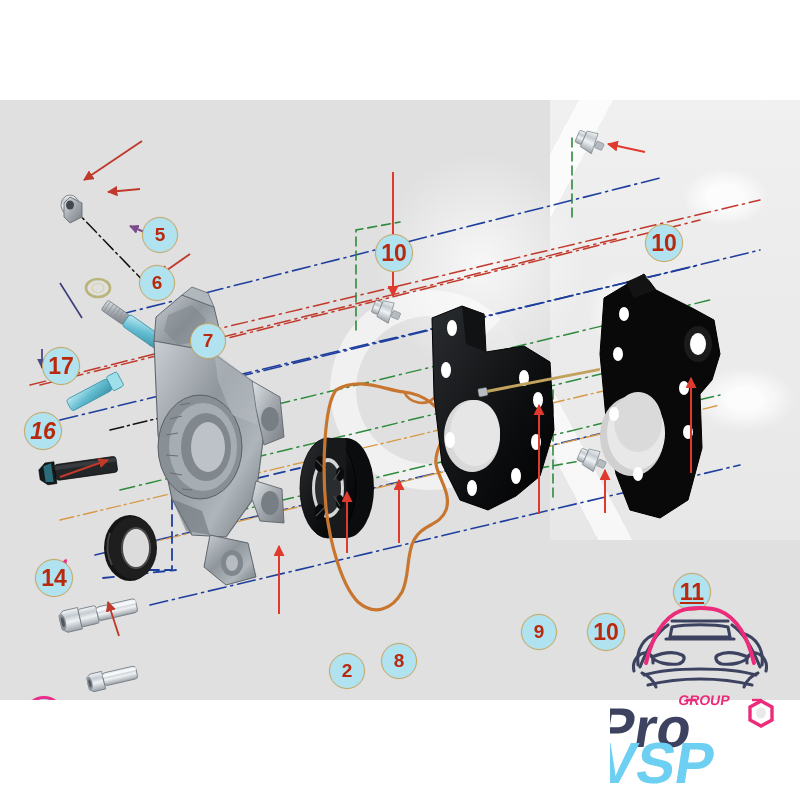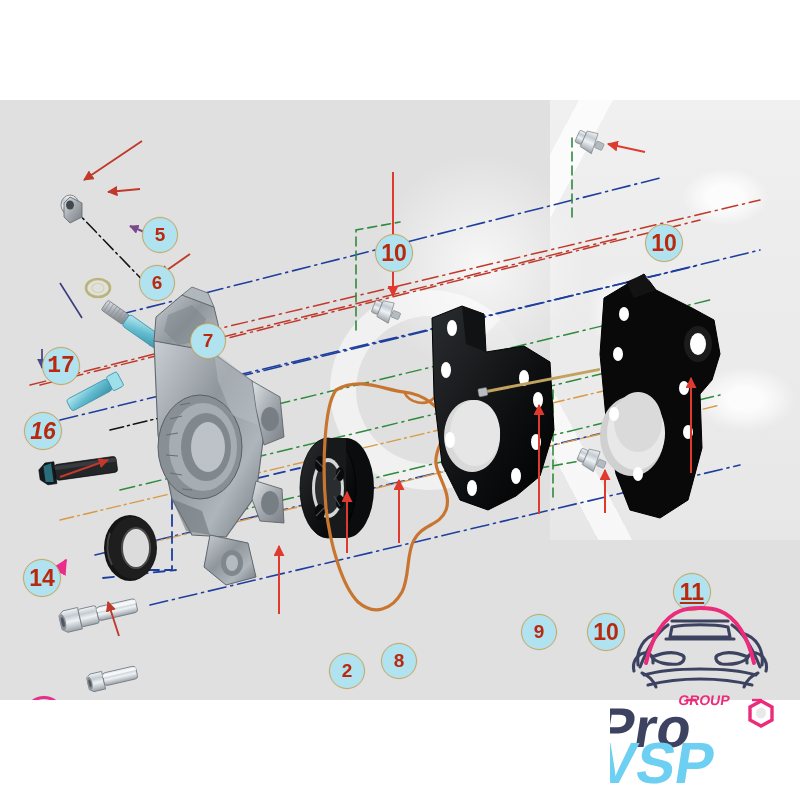--- a/index.html
+++ b/index.html
@@ -416,23 +416,23 @@
 
     <div class="bandwrap">
       <div id="band"></div>
       <div id="bandtext">pro-piece-vsp.com</div>
     </div>
 
     <div id="badges">
         <div class="badge" style="left: 142px; top: 117px;">5</div>
         <div class="badge" style="left: 139px; top: 165px;">6</div>
         <div class="badge" style="left: 190px; top: 223px;">7</div>
-        <div class="badge wide" style="left: 42px; top: 247px; font-family: Liberation Mono, monospace;">17</div>
+        <div class="badge wide" style="left: 42px; top: 247px;">17</div>
         <div class="badge wide" style="left: 24px; top: 312px; font-style: italic;">16</div>
-        <div class="badge wide" style="left: 23px; top: 459px;">14</div>
+        <div class="badge wide" style="left: 35px; top: 459px;">14</div>
         <div class="badge wide hl" style="left: 24px; top: 596px;">15</div>
         <div class="badge" style="left: 329px; top: 553px;">2</div>
         <div class="badge" style="left: 381px; top: 543px;">8</div>
         <div class="badge" style="left: 521px; top: 514px;">9</div>
         <div class="badge wide" style="left: 587px; top: 513px;">10</div>
         <div class="badge wide" style="left: 673px; top: 473px; text-decoration: underline;">11</div>
         <div class="badge wide" style="left: 375px; top: 134px;">10</div>
         <div class="badge wide" style="left: 645px; top: 124px;">10</div>
       </div>
 

